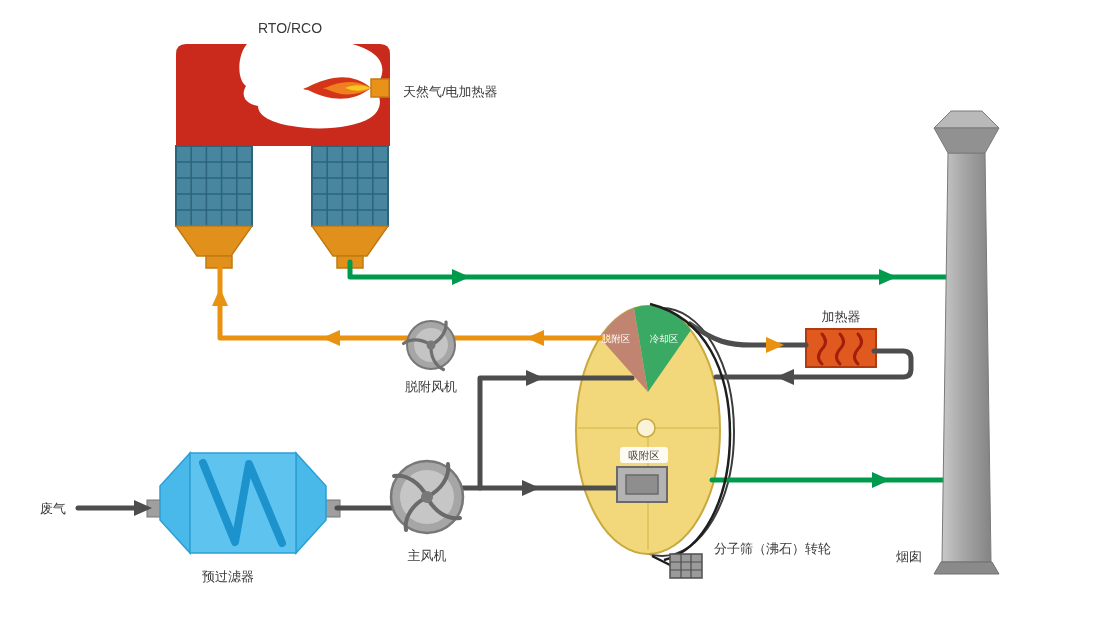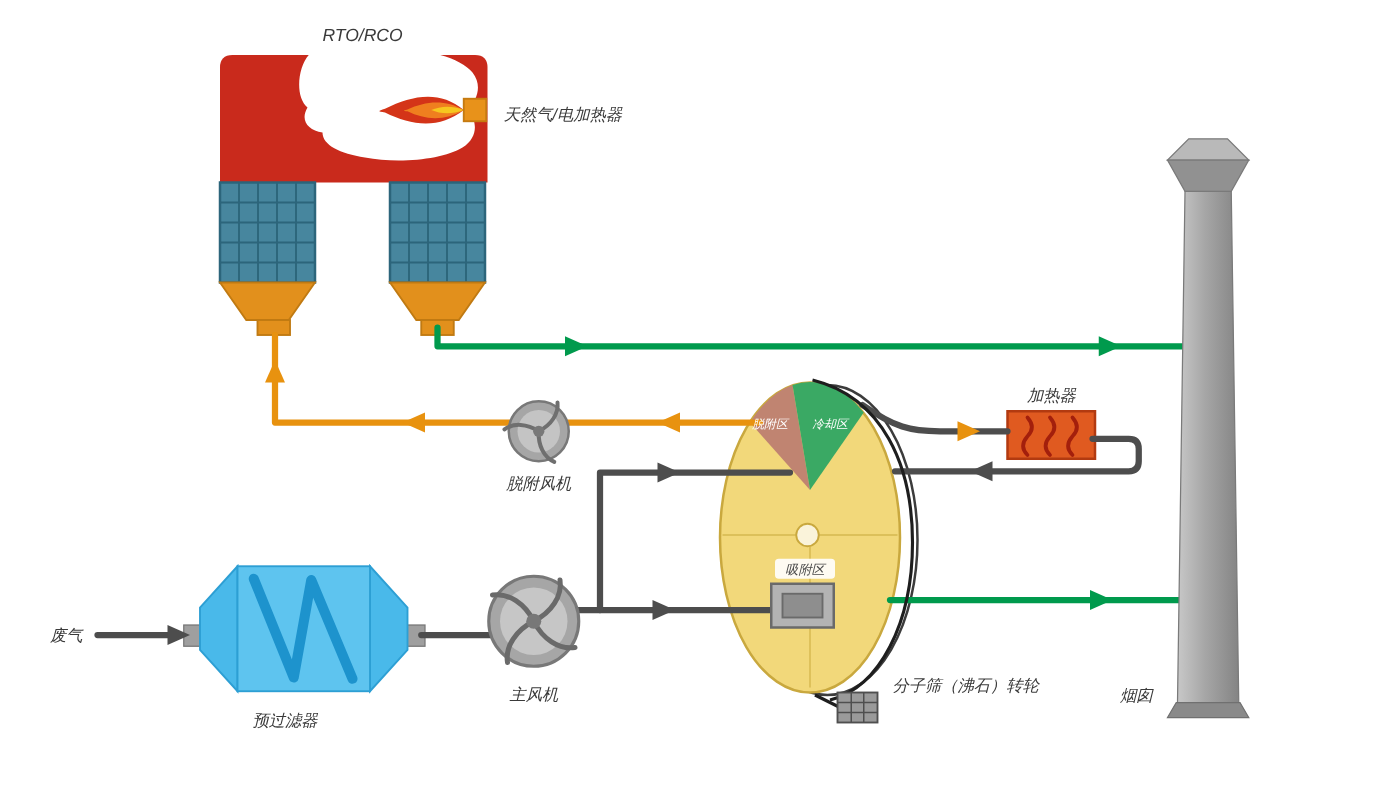--- a/index.html
+++ b/index.html
@@ -1,17 +1,17 @@
 <!DOCTYPE html>
 <html><head>
 <meta charset="utf-8">
 <style>
   html,body{margin:0;padding:0;background:#ffffff;}
   .canvas{width:1100px;height:637px;background:#ffffff;position:relative;overflow:hidden;
-          font-family:"Liberation Sans","DejaVu Sans",sans-serif;font-style:italic;}
+          font-family:"Liberation Sans","DejaVu Sans",sans-serif;}
   svg{display:block;}
   text{font-family:"Liberation Sans","DejaVu Sans",sans-serif;fill:#3a3a3a;}
   .lbl{font-size:13px;}
   .lbl-big{font-size:14px;}
   .zone-lbl{font-size:9.5px;fill:#ffffff;}
   .zone-lbl-dark{font-size:10.5px;fill:#4a4a4a;}
 </style>
 </head>
 <body>
 

